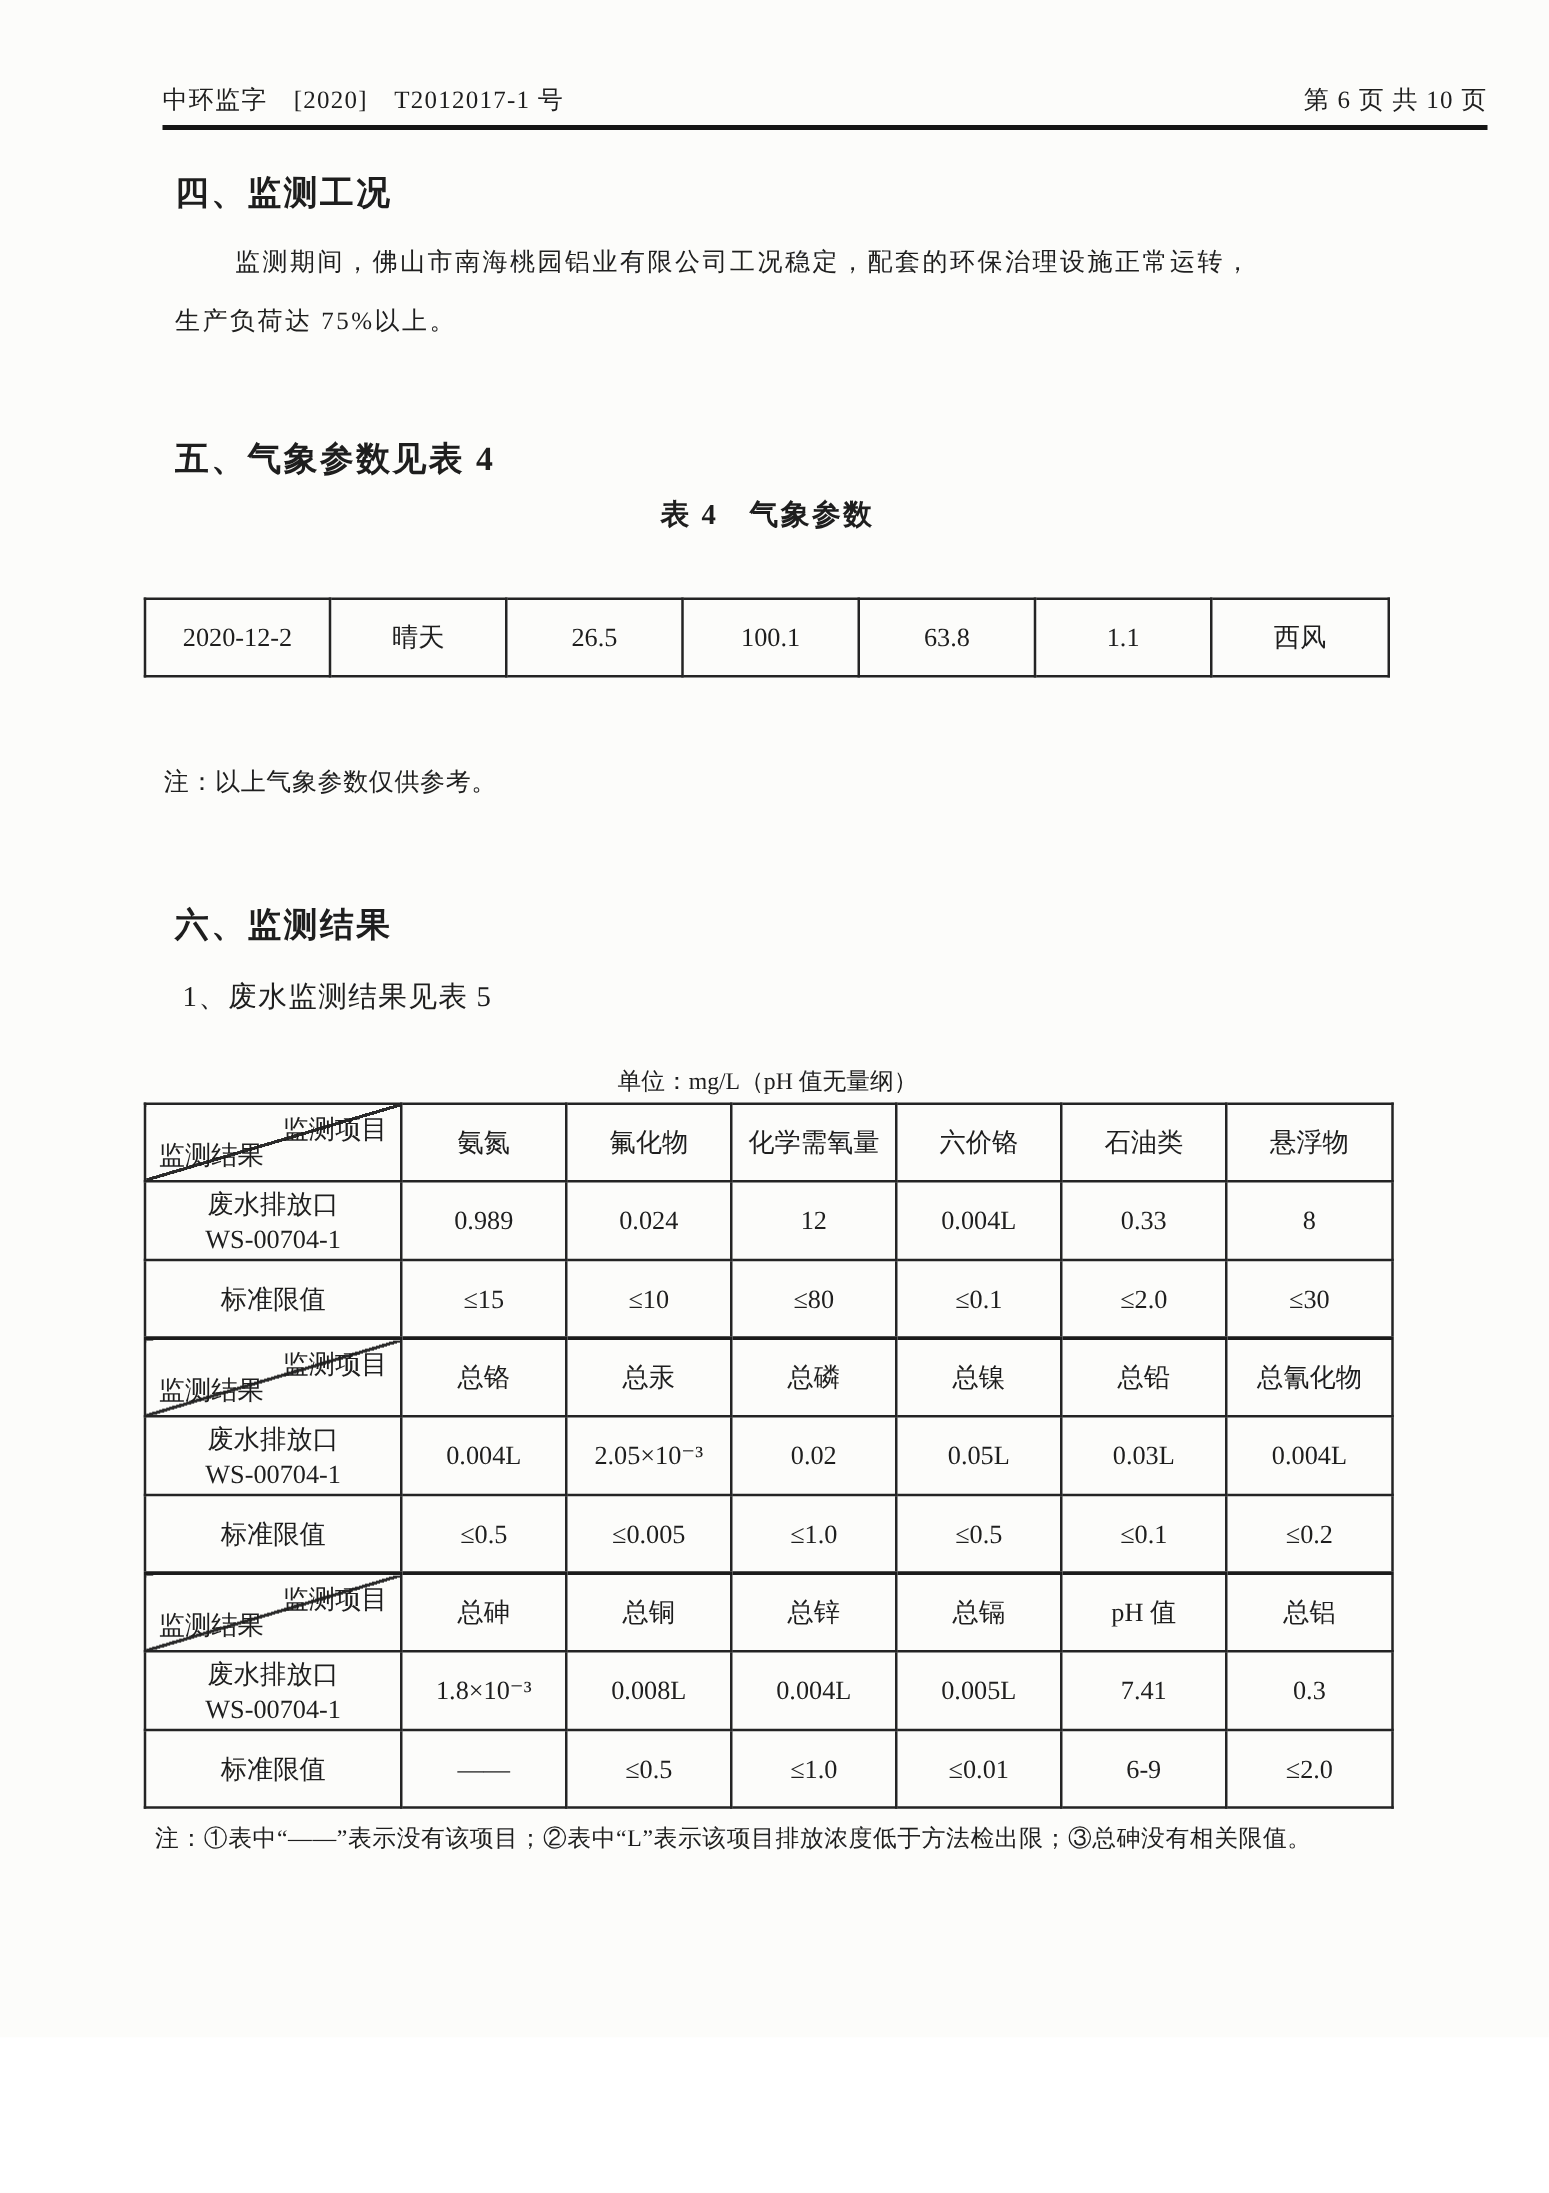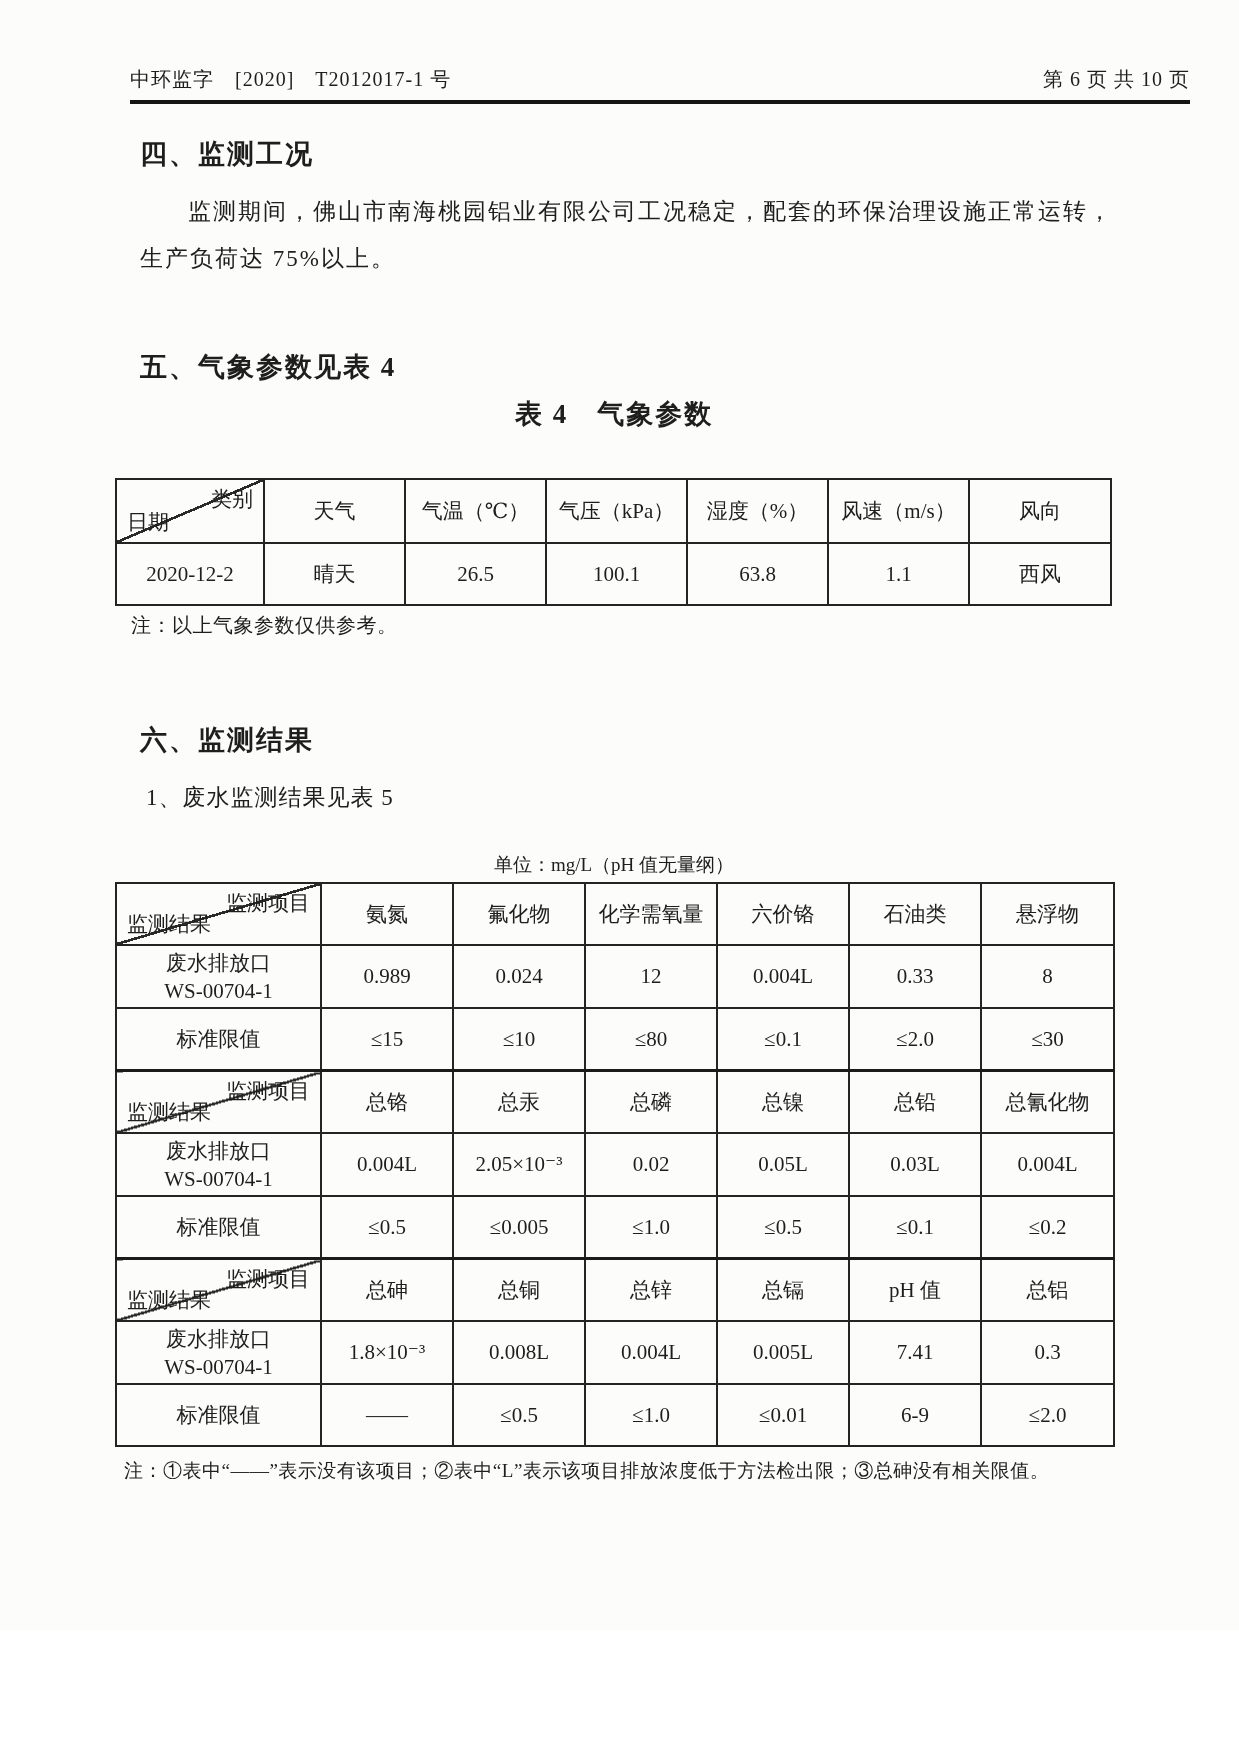--- a/index.html
+++ b/index.html
@@ -14,25 +14,25 @@
     position:absolute;top:66px;left:130px;width:1060px;
     display:flex;justify-content:space-between;align-items:flex-end;
     border-bottom:4px solid #151515;padding-bottom:7px;
     font-size:20px;letter-spacing:1px;
   }
   
   .sec{position:absolute;font-size:27px;font-weight:bold;letter-spacing:2px;margin:0;}
   .sec4{top:136px;left:140px;}
   .sec5{top:349px;left:140px;}
   .sec6{top:722px;left:140px;}
-  .para{position:absolute;left:140px;width:1000px;font-size:23px;letter-spacing:2px;margin:0;}
+  .para{position:absolute;left:140px;width:1000px;font-size:20px;letter-spacing:2px;margin:0;}
   .para1{top:196px;text-indent:48px;}
   .para2{top:243px;}
   .sub6{position:absolute;top:782px;left:146px;font-size:23px;letter-spacing:1px;}
-  .tbl-title{position:absolute;left:115px;width:998px;text-align:center;font-size:27px;font-weight:bold;letter-spacing:2px;}
+  .tbl-title{position:absolute;left:115px;width:998px;text-align:center;font-size:23px;font-weight:bold;letter-spacing:2px;}
   .t4-title{top:396px;}
   .t5-title{top:815px;}
   .unit-note{position:absolute;top:852px;left:115px;width:998px;text-align:center;font-size:19px;}
   .note{position:absolute;font-size:20px;letter-spacing:0.5px;}
   .note4{top:612px;left:131px;}
   .note5{top:1458px;left:124px;font-size:19px;}
   
   table{position:absolute;border-collapse:collapse;table-layout:fixed;background:transparent;}
   td{border:2px solid #242424;text-align:center;vertical-align:middle;font-size:21px;padding:0 2px;overflow:hidden;}
   .t4{top:478px;left:115px;width:995px;}
@@ -82,32 +82,20 @@
     <colgroup>
         <col style="width:148px">
         <col style="width:141px">
         <col style="width:141px">
         <col style="width:141px">
         <col style="width:141px">
         <col style="width:141px">
         <col style="width:142px">
       </colgroup>
     <tbody>
-        <tr class="head">
-      <td class="diag">
-        <span class="ctr">类别</span>
-        <span class="cbl">日期</span>
-      </td>
-      <td>天气</td>
-      <td>气温（℃）</td>
-      <td>气压（kPa）</td>
-      <td>湿度（%）</td>
-      <td>风速（m/s）</td>
-      <td>风向</td>
-    </tr>
     <tr class="data">
       <td>2020-12-2</td>
       <td>晴天</td>
       <td>26.5</td>
       <td>100.1</td>
       <td>63.8</td>
       <td>1.1</td>
       <td>西风</td>
     </tr>
   </tbody>

